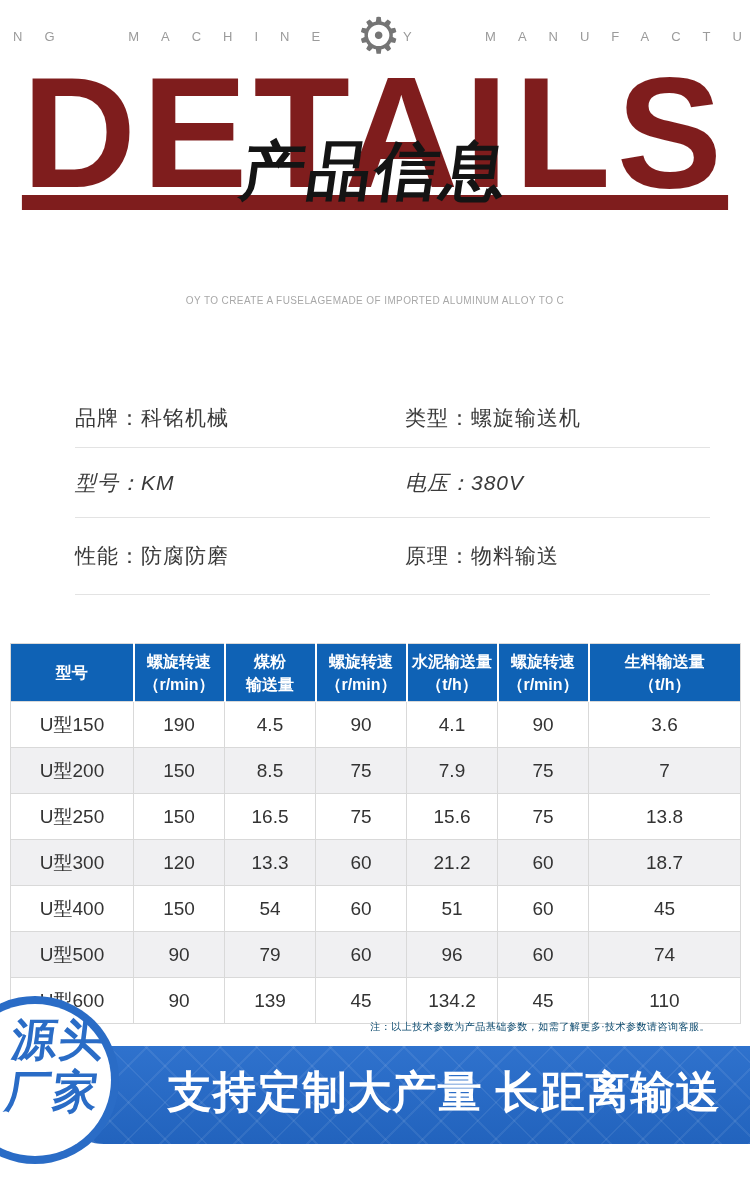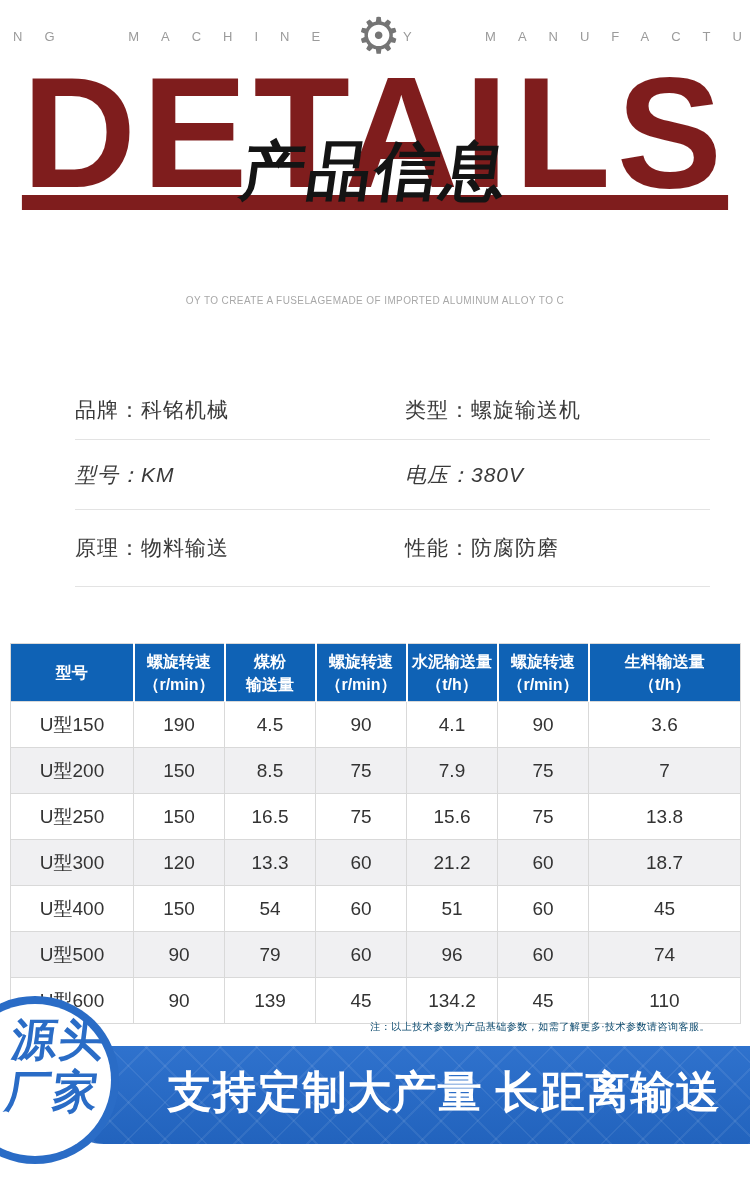--- a/index.html
+++ b/index.html
@@ -40,21 +40,21 @@
     background:radial-gradient(130% 170% at 50% 18%,#4a8bdf 0%,#2a6dc2 48%,#155197 100%);
     color:#ffffff;font-size:30px;font-weight:bold;line-height:54px;
     text-align:center;letter-spacing:1px;
   }
   
   .subtext{
     position:absolute;top:292px;left:0;width:750px;text-align:center;
     font-size:10px;line-height:17px;color:#a8a8a8;letter-spacing:.4px;
   }
   
-  .attrs{position:absolute;top:380px;left:75px;width:635px;}
+  .attrs{position:absolute;top:388px;left:75px;width:635px;}
   .attr-row{
     display:grid;grid-template-columns:330px 1fr;align-items:center;
     border-bottom:1px solid #e3e3e3;
   }
   .attr-row.r1{height:59px;}
   .attr-row.r2{height:69px;font-style:italic;}
   .attr-row.r3{height:76px;}
   .attr-pair{font-size:21px;color:#3a3a3a;letter-spacing:1px;}
   
   .spec{position:absolute;top:643px;left:10px;width:730px;}
@@ -139,24 +139,24 @@
     <div class="attr-row r2">
       <div class="attr-pair">
         <span>型号：</span><span>KM</span>
       </div>
       <div class="attr-pair">
         <span>电压：</span><span>380V</span>
       </div>
     </div>
     <div class="attr-row r3">
       <div class="attr-pair">
+        <span>性能：</span><span>防腐防磨</span>
+      </div>
+      <div class="attr-pair">
         <span>原理：</span><span>物料输送</span>
-      </div>
-      <div class="attr-pair">
-        <span>性能：</span><span>防腐防磨</span>
       </div>
     </div>
   </div>
 
   <div class="spec">
     <table>
       <colgroup>
         <col class="c1">
           <col class="c2">
           <col class="c3">

